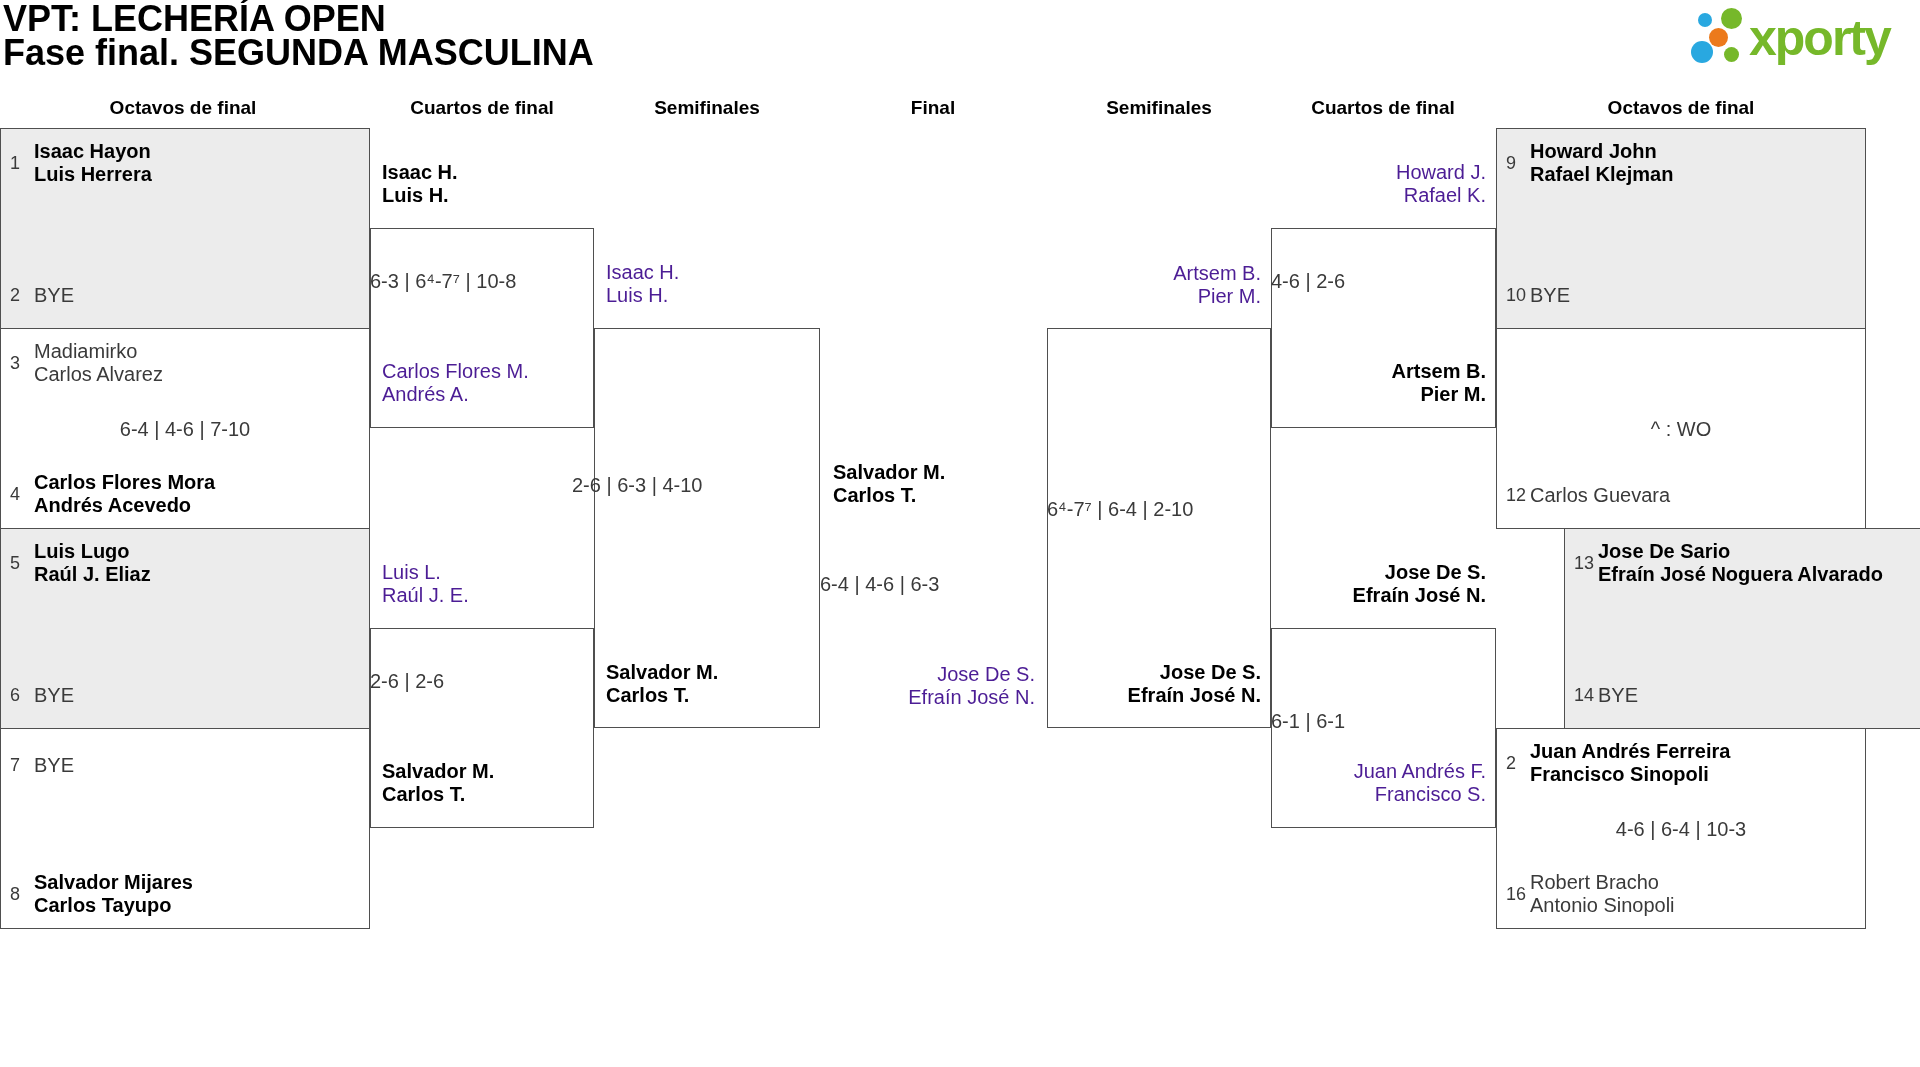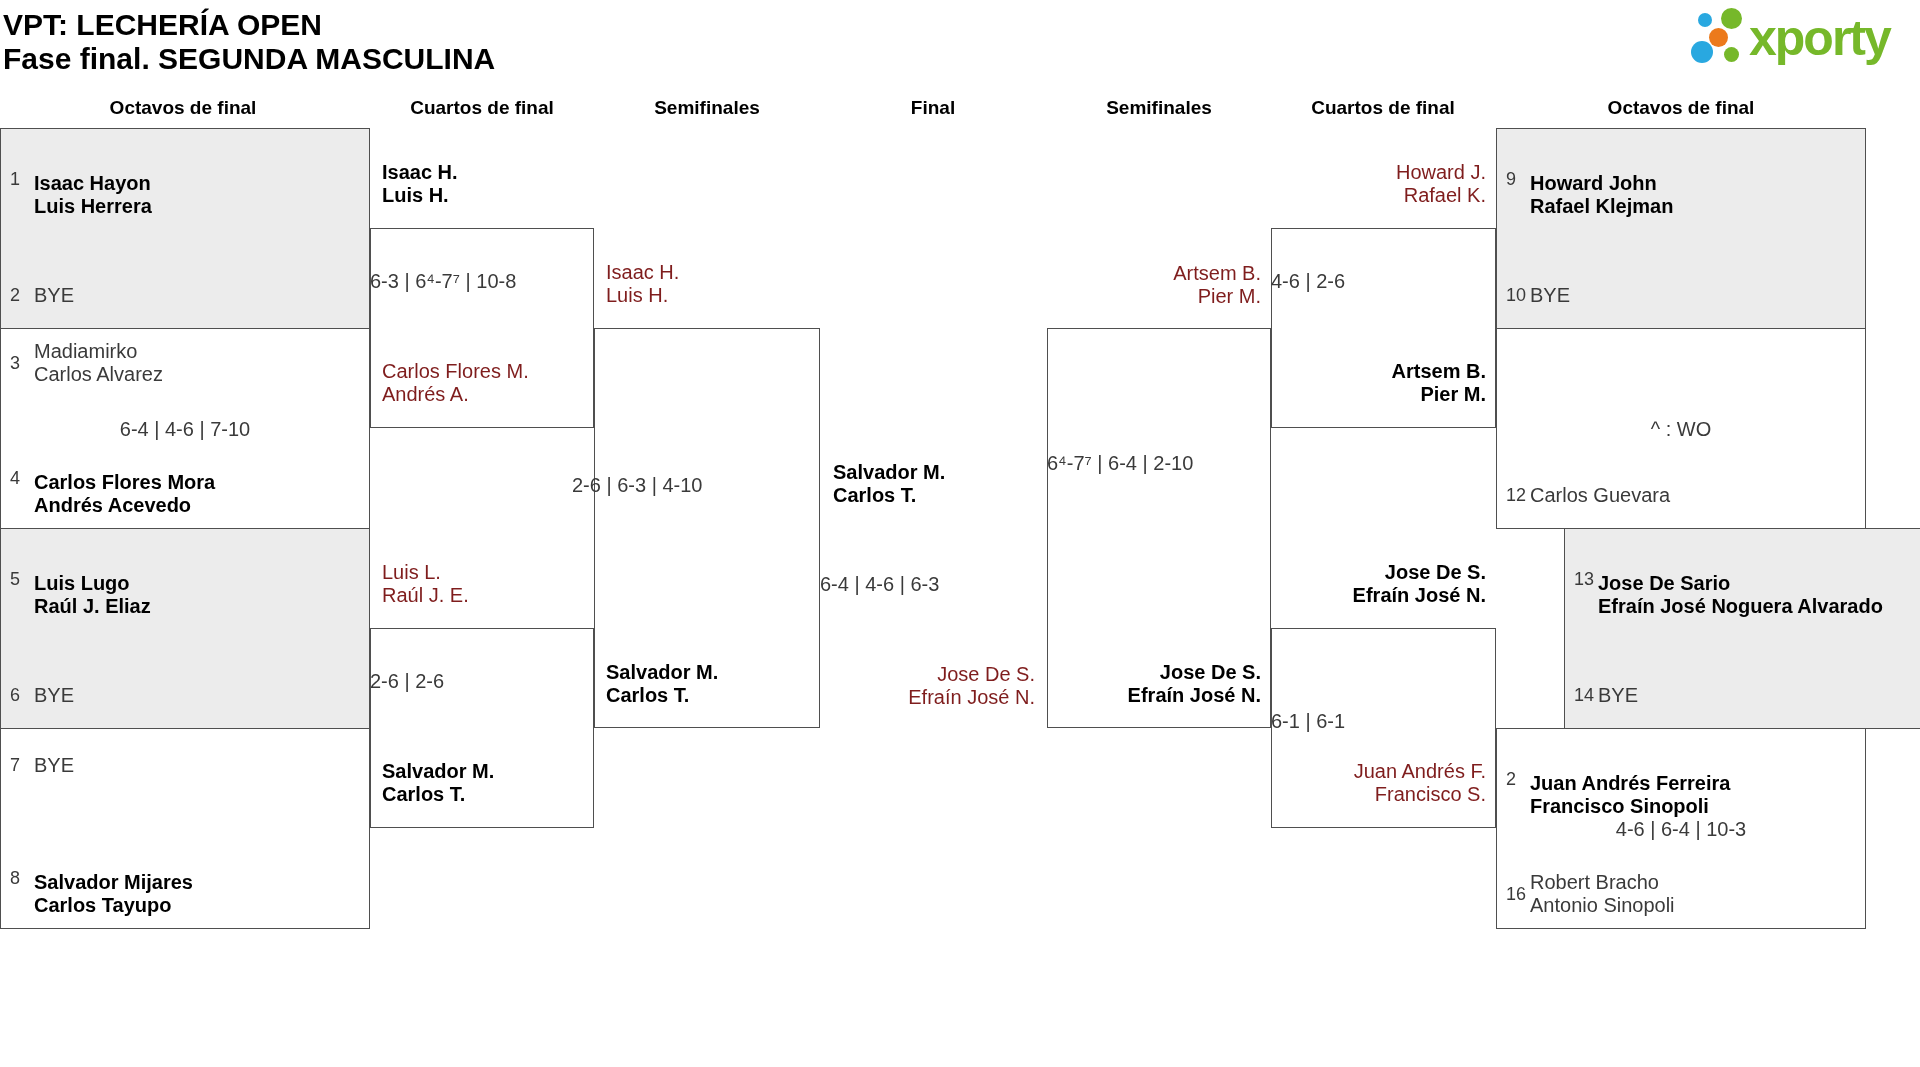--- a/index.html
+++ b/index.html
@@ -1,18 +1,18 @@
 <!DOCTYPE html>
 <html><head>
 <meta charset="utf-8">
 <style>
   html,body{margin:0;padding:0;background:#fff;}
   .stage{position:relative;width:1920px;height:1067px;background:#fff;overflow:hidden;
          font-family:"Liberation Sans","DejaVu Sans",sans-serif;color:#000;}
-  .title{position:absolute;left:3px;top:8px;font-size:30px;font-weight:700;line-height:34px;}
+  .title{position:absolute;left:3px;top:2px;font-size:36px;font-weight:700;line-height:34px;}
   
   .logo{position:absolute;left:1688px;top:0;width:232px;height:78px;}
   .dot{position:absolute;border-radius:50%;}
   .d-blue-sm{left:10px;top:13px;width:14px;height:14px;background:#29a8e0;}
   .d-green-lg{left:33px;top:8px;width:21px;height:21px;background:#76b82a;}
   .d-orange{left:21px;top:28px;width:19px;height:19px;background:#ec7a1c;}
   .d-blue-lg{left:3px;top:41px;width:22px;height:22px;background:#29a8e0;}
   .d-green-sm{left:36px;top:47px;width:15px;height:15px;background:#76b82a;}
   .logo-text{position:absolute;left:61px;top:9px;font-size:50px;font-weight:800;
              letter-spacing:-2px;color:#76b82a;}
@@ -23,27 +23,27 @@
   .obox{position:absolute;width:370px;height:201px;border:1px solid #4f4f4f;
         box-sizing:border-box;background:#fff;}
   .obox.grey{background:#ececec;}
   .entry{position:absolute;left:9px;right:6px;display:flex;align-items:center;}
   .entry.top{top:11px;}
   .entry.bottom{bottom:11px;}
   .entry.top.single{top:25px;}
   .entry.bottom.single{bottom:21px;}
   .seed{min-width:24px;font-size:18px;color:#3a3a3a;flex-shrink:0;}
   .team{font-size:20px;line-height:23px;color:#3a3a3a;white-space:pre-line;}
-  .team.bold{font-weight:700;color:#000;margin-top:32px;}
+  .team.bold{font-weight:700;color:#000;}
   .oscore{position:absolute;left:0;width:100%;top:50%;transform:translateY(-50%);
           text-align:center;font-size:20px;color:#3a3a3a;}
   
   .mbox{position:absolute;border:1px solid #4f4f4f;box-sizing:border-box;}
   
-  .label{position:absolute;font-size:20px;line-height:23px;color:#7f1d1d;white-space:pre-line;}
+  .label{position:absolute;font-size:20px;line-height:23px;color:#4c1d95;white-space:pre-line;}
   .label.bold{font-weight:700;color:#000;}
   .label.right{text-align:right;}
   .score-label{position:absolute;font-size:20px;color:#3a3a3a;}
 </style>
 </head>
 <body>
 
 <div class="stage">
 
   <div class="title">
@@ -187,21 +187,21 @@
 
   <div class="label bold" style="left:833px;top:461px">Salvador M.
 Carlos T.</div>
   <div class="score-label" style="left:820px;top:573px;width:227px">6-4 | 4-6 | 6-3</div>
   <div class="label right" style="right:885px;top:663px">Jose De S.
 Efraín José N.</div>
 
   <div class="mbox" style="left:1047px;top:328px;width:224px;height:400px"></div>
   <div class="label right" style="right:659px;top:262px">Artsem B.
 Pier M.</div>
-  <div class="score-label" style="left:1047px;top:452px;width:232px">6⁴-7⁷ | 6-4 | 2-10</div>
+  <div class="score-label" style="left:1047px;top:498px;width:232px">6⁴-7⁷ | 6-4 | 2-10</div>
   <div class="label bold right" style="right:659px;top:661px">Jose De S.
 Efraín José N.</div>
 
   <div class="mbox" style="left:1271px;top:228px;width:225px;height:200px"></div>
   <div class="label right" style="right:434px;top:161px">Howard J.
 Rafael K.</div>
   <div class="score-label" style="left:1271px;top:270px;width:225px">4-6 | 2-6</div>
   <div class="label bold right" style="right:434px;top:360px">Artsem B.
 Pier M.</div>
 

